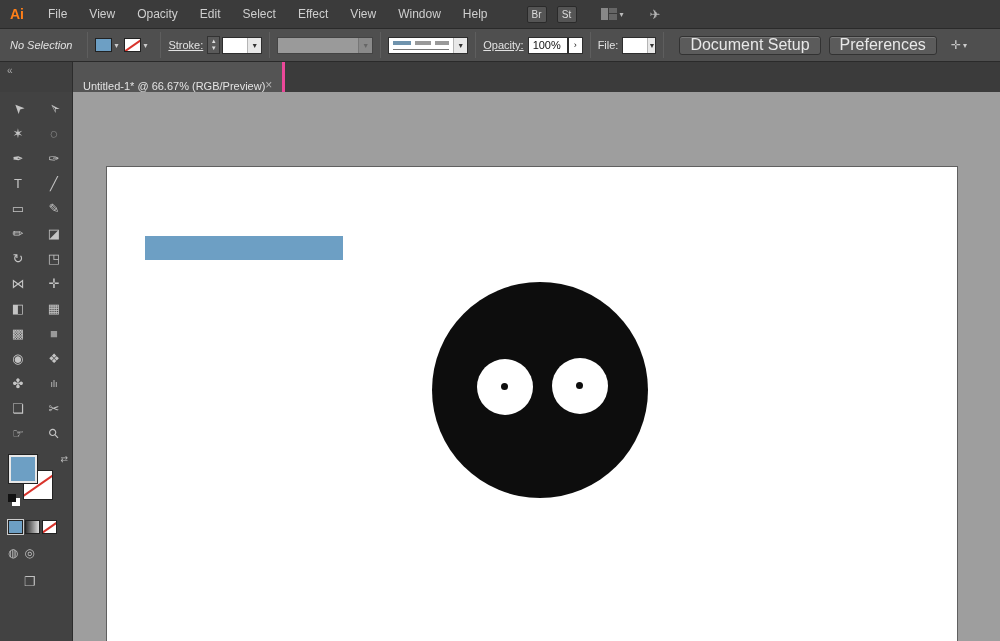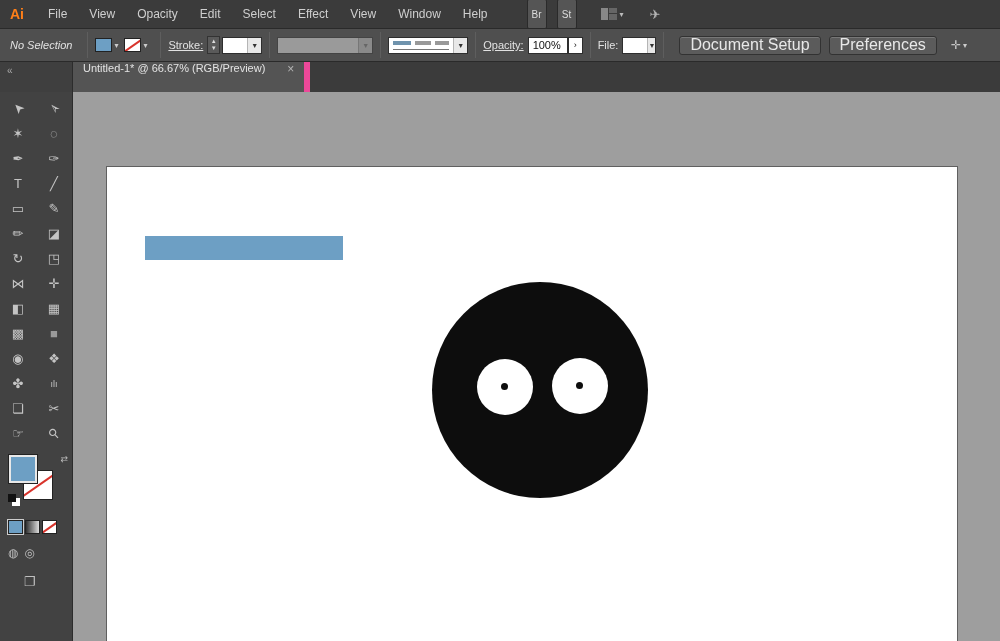--- a/index.html
+++ b/index.html
@@ -5,21 +5,21 @@
   * { box-sizing: border-box; margin: 0; padding: 0; }
   html,body { width:1000px; height:641px; overflow:hidden; }
   body { font-family:"Liberation Sans", sans-serif; background:#9e9e9e; position:relative; }
 
   
   .menubar { height:29px; background:#3b3b3b; display:flex; align-items:center; color:#cfcfcf; font-size:12px; border-bottom:1px solid #2a2a2a; }
   .logo { color:var(--logo-orange,#ff7f18); font-weight:bold; font-size:14px; padding:0 13px 0 10px; }
   .menus { display:flex; height:100%; align-items:center; }
   .menu-item { padding:0 11px; cursor:default; height:100%; display:flex; align-items:center; }
   .mb-right { display:flex; align-items:center; margin-left:28px; gap:10px; }
-  .mb-box { width:20px; height:30px; background:#555; border:1px solid #2a2a2a; color:#ddd; font-size:10px; display:flex; align-items:center; justify-content:center; border-radius:2px; }
+  .mb-box { width:20px; height:17px; background:#555; border:1px solid #2a2a2a; color:#ddd; font-size:10px; display:flex; align-items:center; justify-content:center; border-radius:2px; }
   .ws { display:flex; align-items:center; gap:3px; margin-left:14px; }
   .ws-icon { display:inline-block; width:16px; height:12px; background:
       linear-gradient(#888,#888) 0 0/7px 12px no-repeat,
       linear-gradient(#666,#666) 8px 0/8px 5px no-repeat,
       linear-gradient(#666,#666) 8px 6px/8px 6px no-repeat; }
   .caret { font-size:8px; color:#bbb; }
   .share-glyph { color:#b5b5b5; font-size:13px; margin-left:16px; }
 
   
   .controlbar { height:33px; background:#4f4f4f; display:flex; align-items:center; color:#e2e2e2; font-size:11px; border-bottom:1px solid #2a2a2a; }
@@ -42,21 +42,21 @@
      linear-gradient(#777,#777) 0 8px/56px 1px no-repeat,
      linear-gradient(#999,#999) 22px 0/16px 4px no-repeat,
      linear-gradient(#999,#999) 42px 0/14px 4px no-repeat; }
   .opacity-input { width:40px; }
   .btn { height:19px; padding:0 10px; background:#5b5b5b; border:1px solid #323232; border-radius:3px; color:#e8e8e8; font-size:16px; display:inline-flex; align-items:center; margin-left:8px; box-shadow:inset 0 1px 0 #777; }
   .align-ic { color:#c5c5c5; font-size:12px; margin-left:14px; }
 
   
   .midrow { display:flex; height:30px; background:#3b3b3b; }
   .tool-head { width:73px; background:#3f3f3f; border-right:1px solid #2c2c2c; color:#aaa; font-size:10px; padding:3px 0 0 7px; }
-  .tab { height:100%; background:#545454; display:flex; align-items:flex-start; padding:0 10px; color:#e3e3e3; font-size:11px; gap:22px; border-right:6px solid #ec4899; }
+  .tab { height:100%; background:#545454; display:flex; align-items:flex-end; padding:0 10px; color:#e3e3e3; font-size:11px; gap:0; border-right:3px solid #ec4899; }
   .tab .close { color:#b5b5b5; font-size:12px; }
 
   
   .main { display:flex; height:549px; }
   .toolbar { width:73px; background:#424242; border-right:1px solid #2c2c2c; display:flex; flex-direction:column; }
   #tools { display:grid; grid-template-columns:1fr 1fr; padding-top:4px; }
   .tool { height:25px; display:flex; align-items:center; justify-content:center; color:#c4c4c4; font-size:13px; cursor:default; }
   .rot-nw { display:inline-block; transform:rotate(-135deg); }
   .rot-zoom { display:inline-block; transform:rotate(-45deg); }
   .g-small { font-size:9px; letter-spacing:0; }

